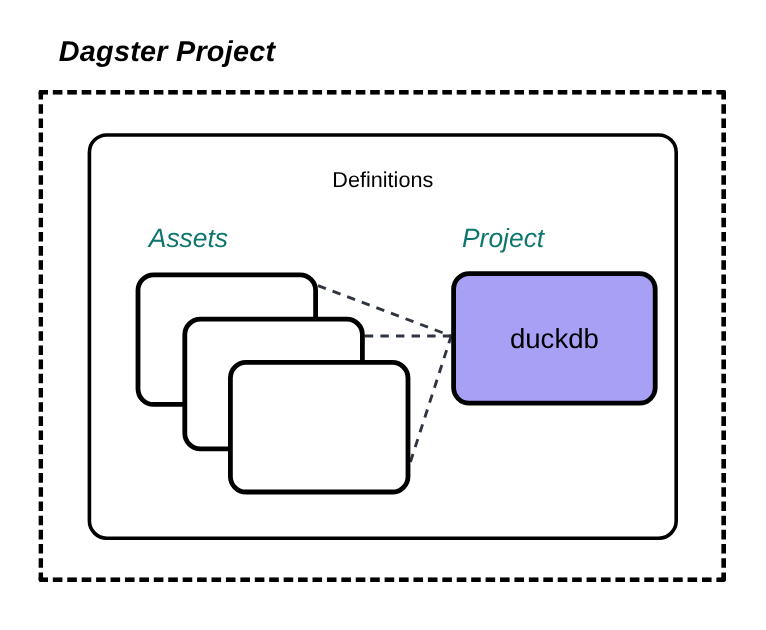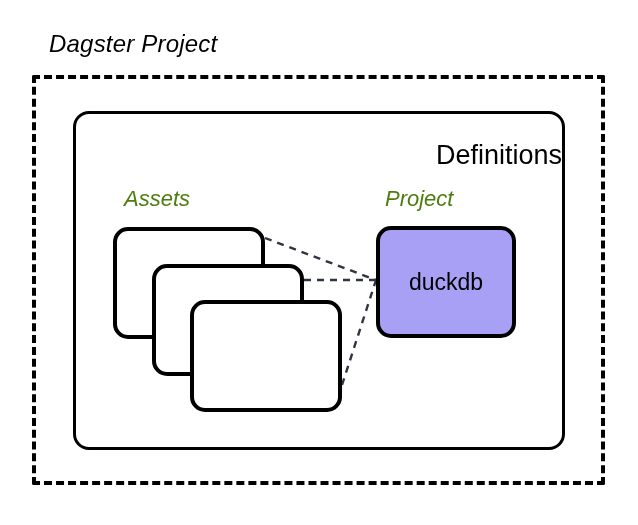--- a/index.html
+++ b/index.html
@@ -20,21 +20,21 @@
     overflow: hidden;
   }
 
   
   #project-title {
     position: absolute;
     left: 49px;
     top: 30px;
     font-size: 24px;
     font-style: italic;
-    font-weight: 400;
+    font-weight: 700;
     letter-spacing: 0.2px;
     color: #000000;
     white-space: nowrap;
   }
 
   
   #outer-box {
     position: absolute;
     left: 32px;
     top: 75px;
@@ -56,34 +56,34 @@
     box-sizing: border-box;
     border: 3px solid #000000;
     border-radius: 16px;
     background: #ffffff;
   }
   #definitions-title {
     position: absolute;
     left: 0;
     top: 26px;
     width: 100%;
-    text-align: right;
-    font-size: 27px;
+    text-align: center;
+    font-size: 18px;
     font-style: normal;
     font-weight: 400;
     color: #000000;
   }
 
   
   .group-label {
     position: absolute;
     font-size: 22px;
     font-style: italic;
     font-weight: 400;
-    color: #4d7c0f;
+    color: #0f766e;
     white-space: nowrap;
   }
   #assets-label { left: 124px; top: 186px; }
   #resource-label { left: 385px; top: 186px; }
 
   
   .asset-card {
     position: absolute;
     width: 152px;
     height: 112px;
@@ -94,21 +94,21 @@
   }
   #asset-card-1 { left: 113px; top: 227px; z-index: 3; }
   #asset-card-2 { left: 152px; top: 264px; z-index: 4; }
   #asset-card-3 { left: 190px; top: 300px; z-index: 5; }
 
   
   #duckdb-box {
     position: absolute;
     left: 376px;
     top: 226px;
-    width: 140px;
+    width: 172px;
     height: 112px;
     box-sizing: border-box;
     border: 4px solid #000000;
     border-radius: 15px;
     background: #a8a0f5;
     z-index: 6;
     display: flex;
     align-items: center;
     justify-content: center;
   }

